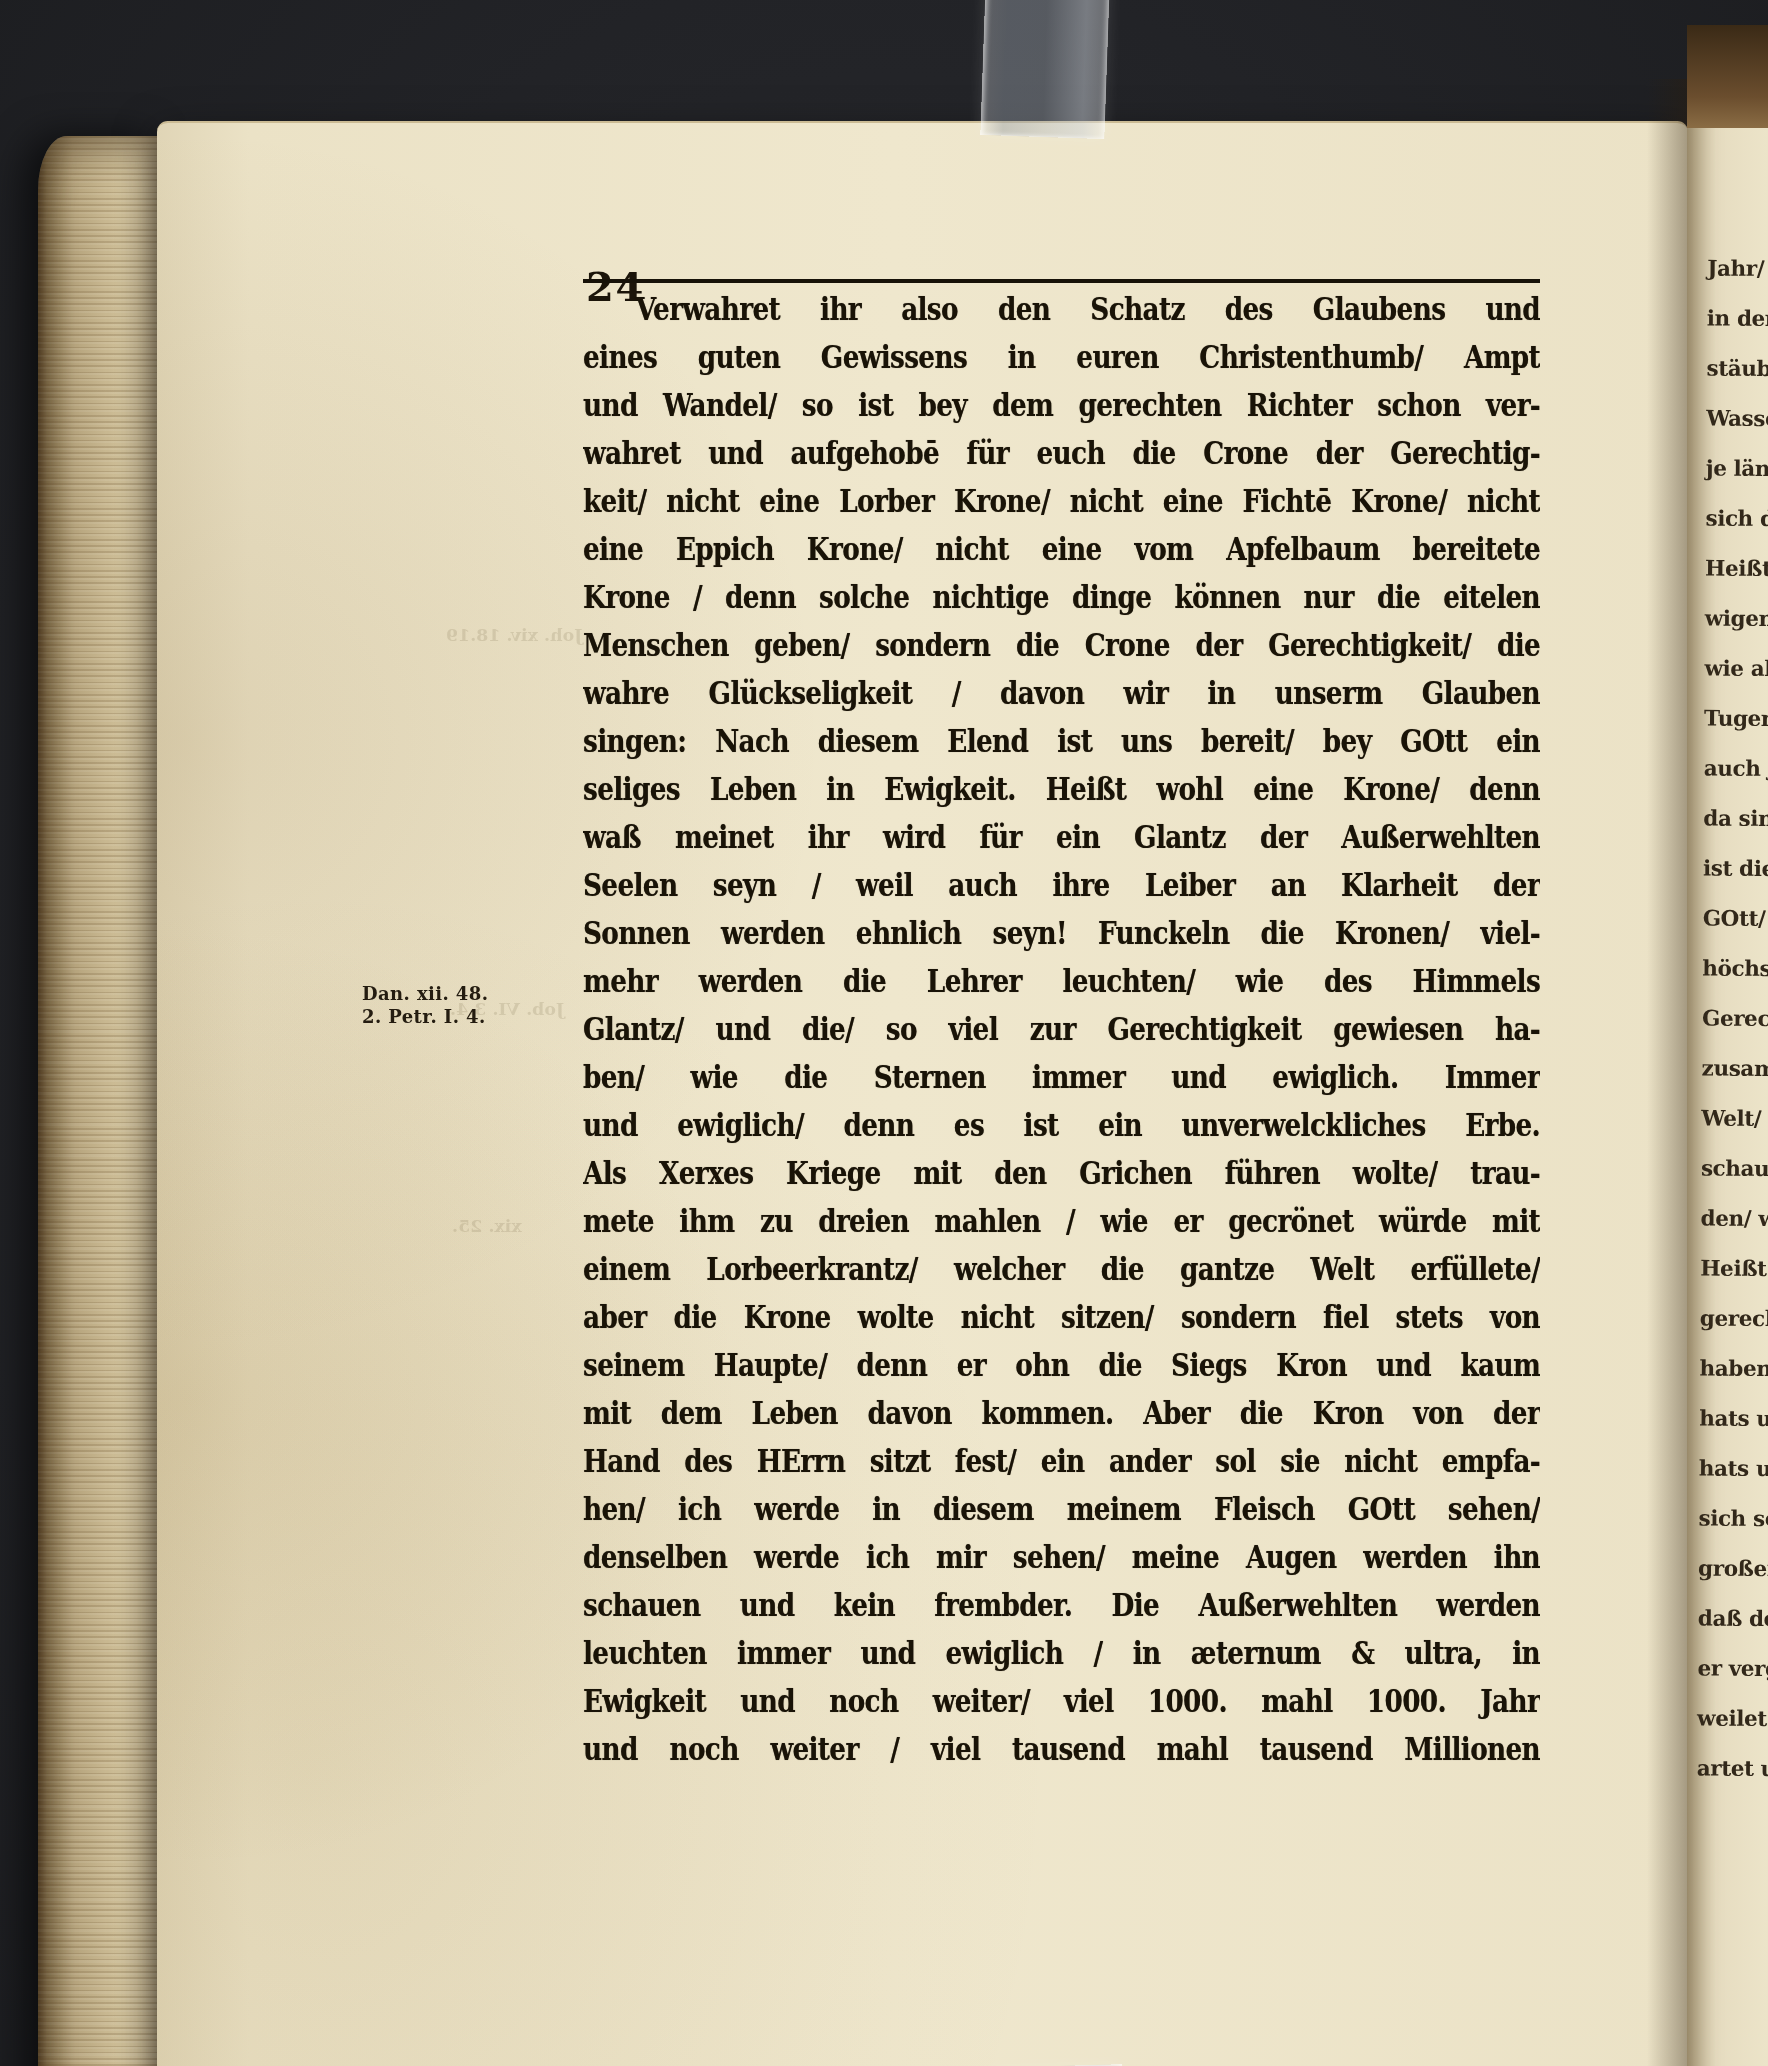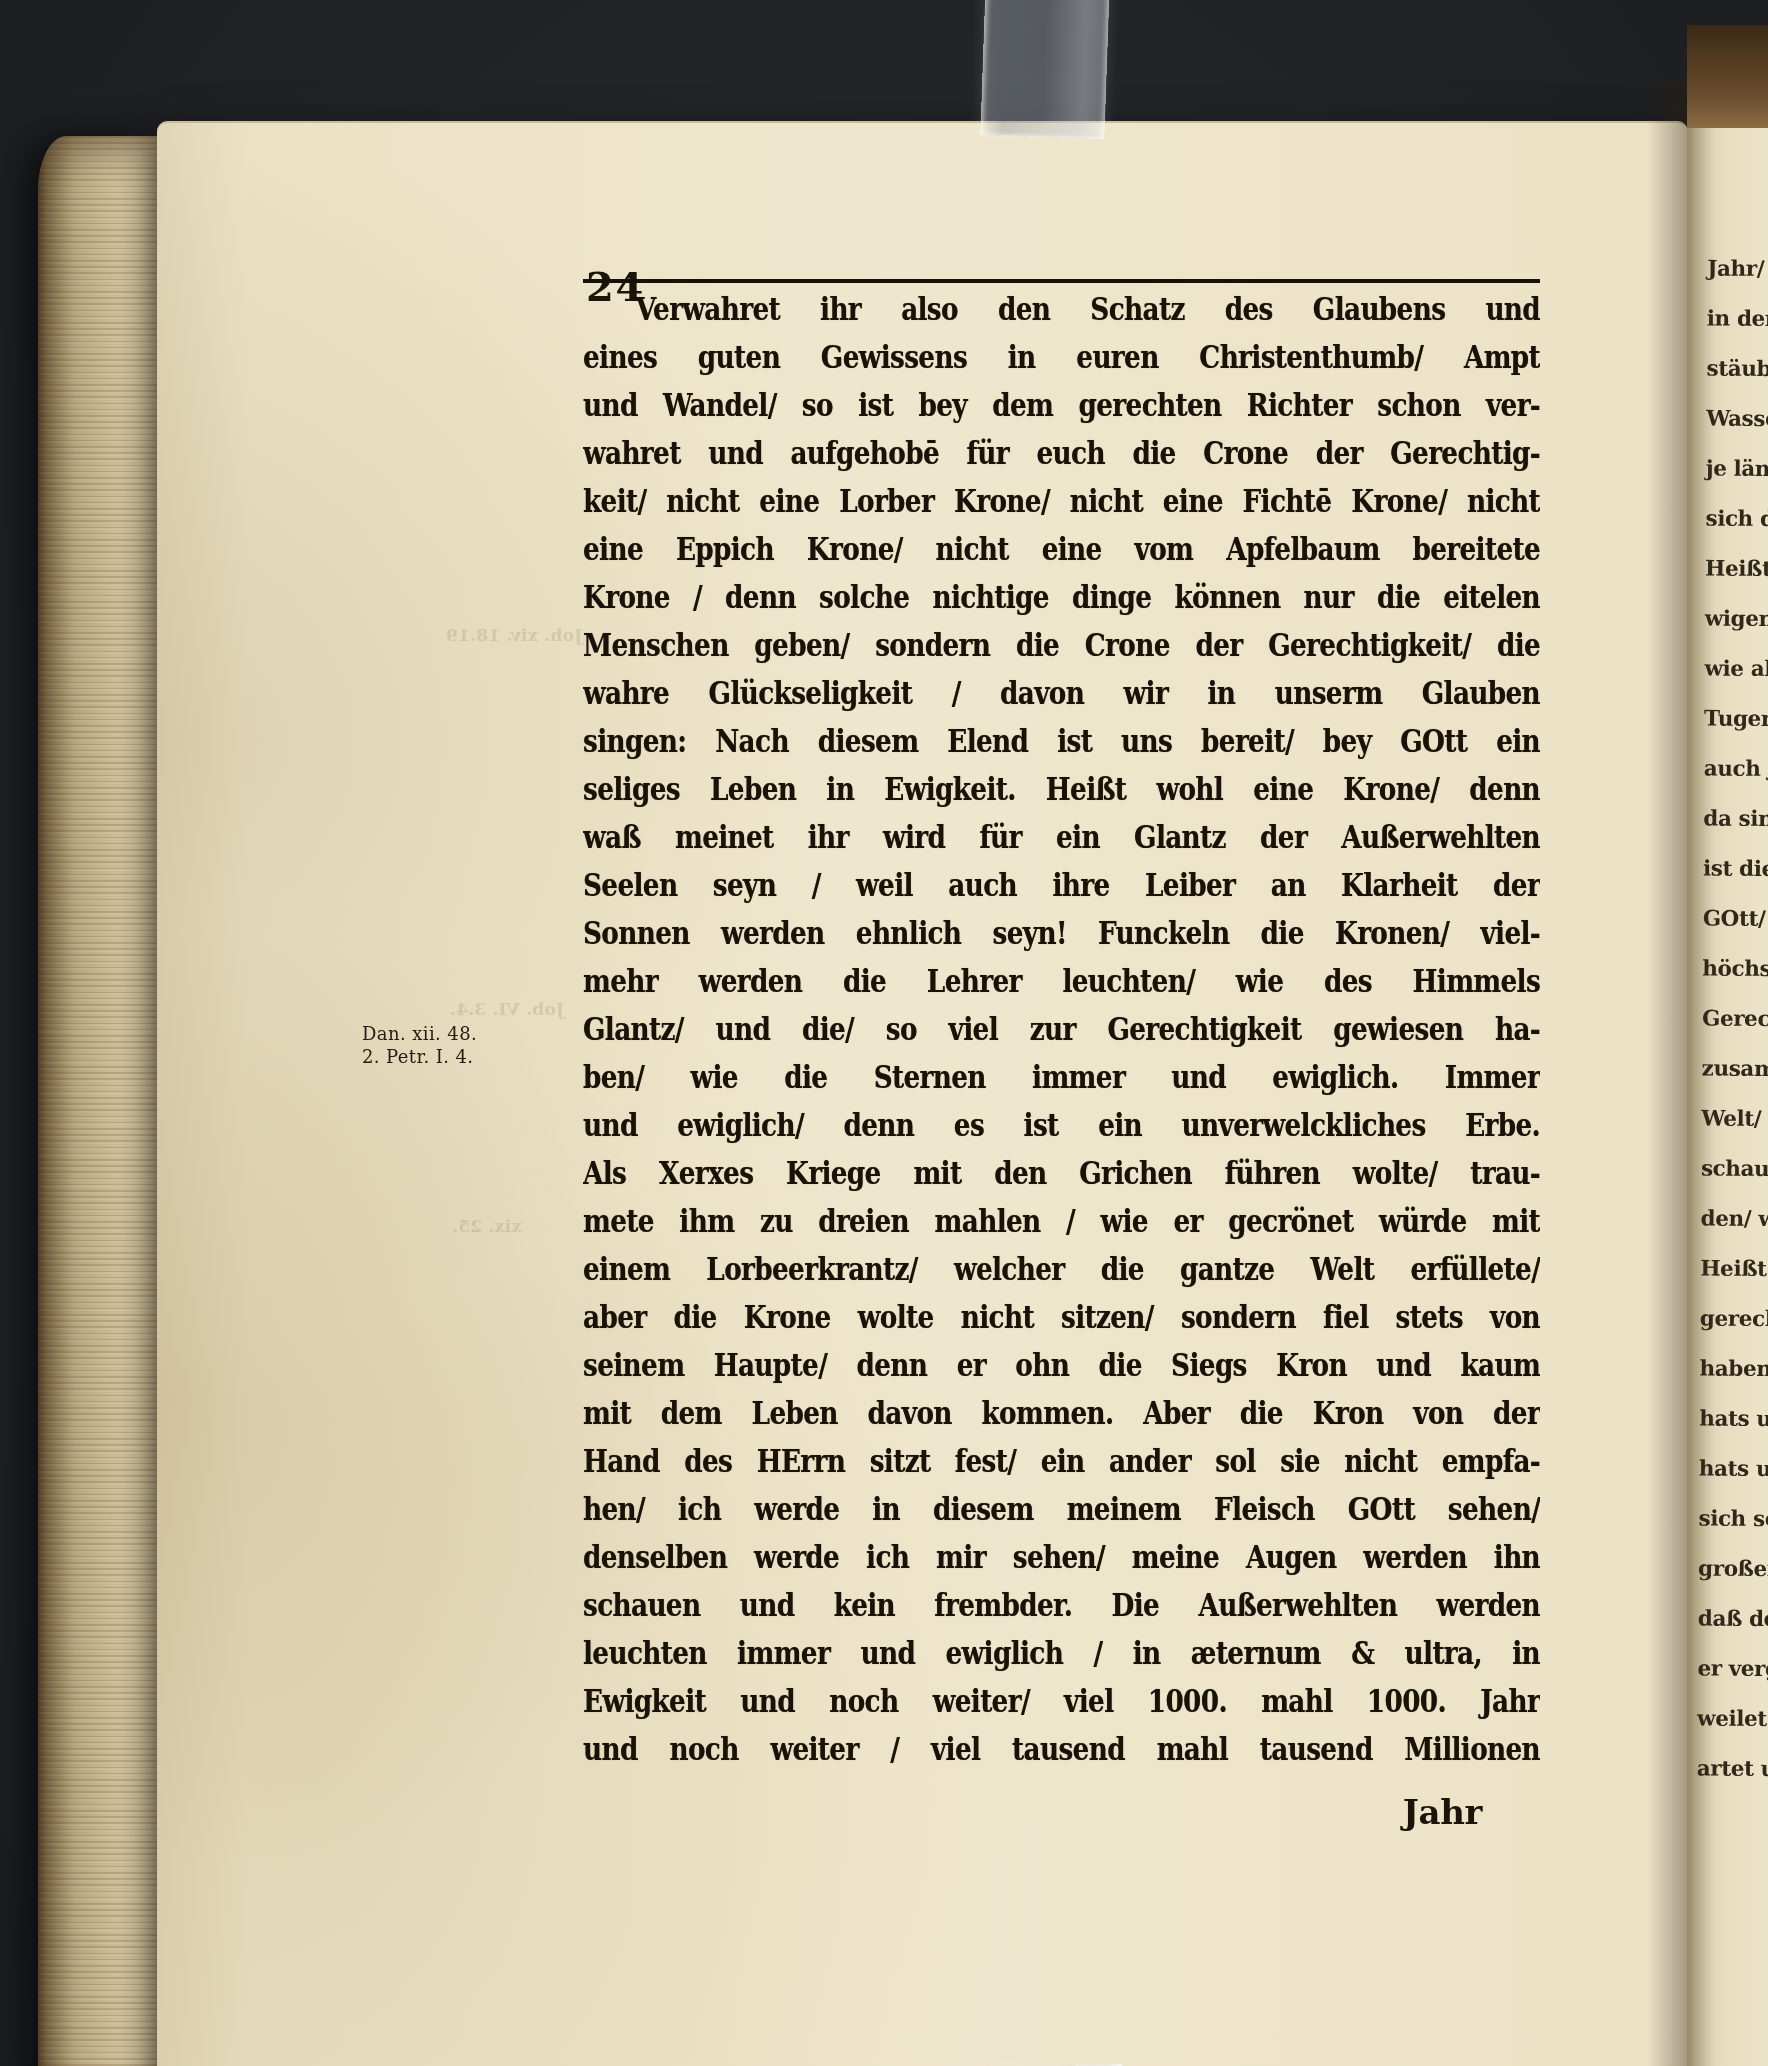--- a/index.html
+++ b/index.html
@@ -41,21 +41,21 @@
     position: absolute; left: 429px; top: 107px;
     font-size: 40px; font-weight: bold; color: #1b1409; letter-spacing: 1.7px; margin-top: 33px;
   }
   .header-rule {
     position: absolute; left: 426px; top: 156px; width: 957px; height: 3.7px;
     background: #171208;
   }
 
   .margin-note {
     position: absolute; left: 205px; top: 859px; width: 215px;
-    font-size: 18px; font-weight: normal; line-height: 23px; color: #241c10; letter-spacing: 0.4px; margin-top: 40px;
+    font-size: 18px; font-weight: bold; line-height: 23px; color: #241c10; letter-spacing: 0.4px;
   }
 
   .body-text {
     position: absolute; left: 426px; top: 162px; width: 1126px;
     transform: scaleX(0.85); transform-origin: 0 0;
     color: #191307;
   }
   .text-line {
     width: 100%; height: 48px; line-height: 48px;
     font-size: 31px; font-weight: bold; letter-spacing: -0.8px;
@@ -165,23 +165,20 @@
         <div class="text-line">mit dem Leben davon kommen. Aber die Kron von der</div>
         <div class="text-line">Hand des HErrn sitzt fest/ ein ander sol sie nicht empfa-</div>
         <div class="text-line">hen/ ich werde in diesem meinem Fleisch GOtt sehen/</div>
         <div class="text-line">denselben werde ich mir sehen/ meine Augen werden ihn</div>
         <div class="text-line">schauen und kein frembder. Die Außerwehlten werden</div>
         <div class="text-line">leuchten immer und ewiglich / in æternum &amp; ultra, in</div>
         <div class="text-line">Ewigkeit und noch weiter/ viel 1000. mahl 1000. Jahr</div>
         <div class="text-line">und noch weiter / viel tausend mahl tausend Millionen</div>
       </div>
 
-    <div class="catchword">
-      <span class="catchword-inner">Jahr</span>
-    </div>
 
     <div class="showthrough st1">Joh. xiv. 18.19</div>
     <div class="showthrough st2">Job. VI. 3.4.</div>
     <div class="showthrough st3">xix. 25.</div>
   </div>
 
   <div class="gutter-shadow"></div>
 
   <div class="next-page">
     <div class="next-page-top"></div>

